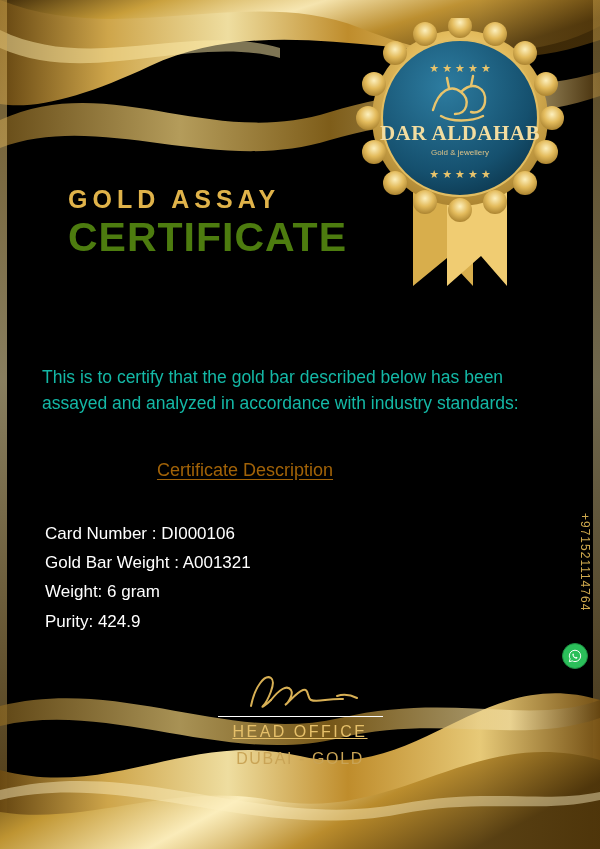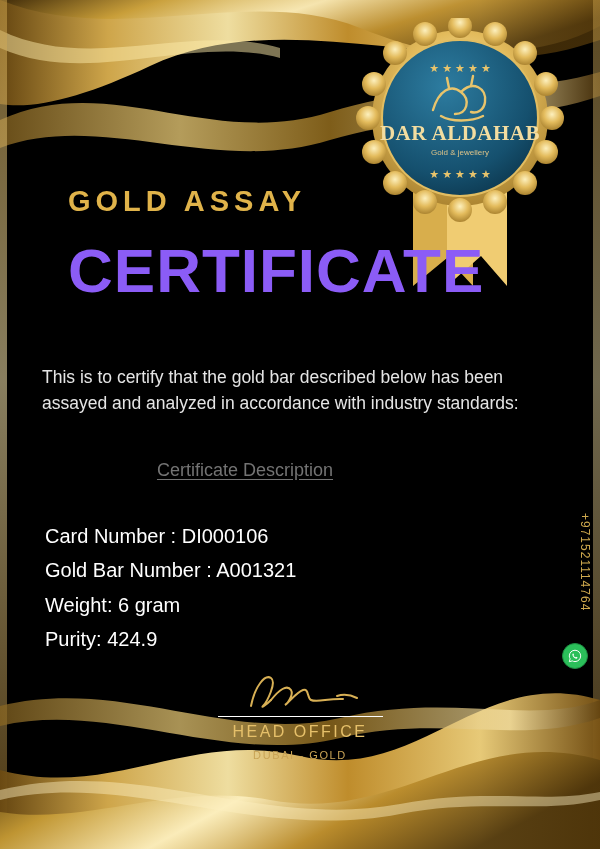--- a/index.html
+++ b/index.html
@@ -25,72 +25,72 @@
   }
 
   
   .title-block {
     position: absolute;
     left: 68px;
     top: 186px;
     width: 330px;
   }
   .title-small {
-    font-size: 29px;
+    font-size: 25px;
     letter-spacing: 5px;
     color: #e0b34a;
     font-weight: 600;
     line-height: 1.1;
   }
   .title-large {
-    font-size: 62px;
+    font-size: 41px;
     letter-spacing: 1px;
-    color: #8b5cf6;
+    color: #4d7c0f;
     font-weight: 700;
     line-height: 1.05;
-    margin-top: 20px;
+    margin-top: 2px;
   }
 
   
   .badge-wrap {
     position: absolute;
     left: 355px;
     top: 18px;
     width: 210px;
     height: 280px;
   }
 
   
   .body-text {
     position: absolute;
     left: 42px;
     top: 364px;
     width: 510px;
-    color: #e5e5e5;
+    color: #14b8a6;
     font-size: 17.5px;
     line-height: 1.5;
   }
   .section-link {
     position: absolute;
     left: 0;
     top: 460px;
     width: 490px;
     text-align: center;
-    color: #737373;
+    color: #a16207;
     font-size: 18px;
     text-decoration: underline;
     text-underline-offset: 3px;
   }
   .details {
     position: absolute;
     left: 45px;
     top: 519px;
     width: 450px;
     color: #ffffff;
-    font-size: 20px;
+    font-size: 17px;
     line-height: 1.72;
   }
 
   
   .sign-block {
     position: absolute;
     left: 215px;
     top: 672px;
     width: 170px;
     text-align: center;
@@ -100,24 +100,25 @@
     width: 165px;
     height: 1px;
     background: #ffffff;
     margin: 2px auto 6px auto;
   }
   .head-office {
     color: #e6c06a;
     font-size: 16px;
     letter-spacing: 2.5px;
     font-weight: 400;
+    text-decoration: underline;
   }
   .office-addr {
     color: #c9a456;
-    font-size: 11px;
+    font-size: 16px;
     letter-spacing: 1.6px;
     line-height: 1.55;
     margin-top: 6px;
   }
 
   
   .side-phone {
     position: absolute;
     right: 8px;
     top: 513px;
@@ -252,21 +253,21 @@
     <div class="title-small">GOLD ASSAY</div>
     <div class="title-large">CERTIFICATE</div>
   </div>
 
   <div class="body-text">This is to certify that the gold bar described below has been assayed and analyzed in accordance with industry standards:</div>
 
   <div class="section-link">Certificate Description</div>
 
   <div class="details">
     <div>Card Number : DI000106</div>
-    <div>Gold Bar Number : A001321</div>
+    <div>Gold Bar Weight : A001321</div>
     <div>Weight: 6 gram</div>
     <div>Purity: 424.9</div>
   </div>
 
   <div class="sign-block">
     <svg class="sign-svg" width="150" height="42" viewBox="0 0 150 42">
       <g fill="none" stroke="#d8b055" stroke-width="2" stroke-linecap="round">
         <path d="M26,34 C30,14 40,2 46,6 C52,10 42,30 38,34 C36,36 40,34 46,28"></path>
         <path d="M46,28 C54,18 62,12 66,18 C69,23 62,32 60,33 C64,30 72,20 78,18 C84,16 82,26 86,28 C92,31 104,26 118,27"></path>
         <path d="M112,24 C118,22 126,23 132,26"></path>

